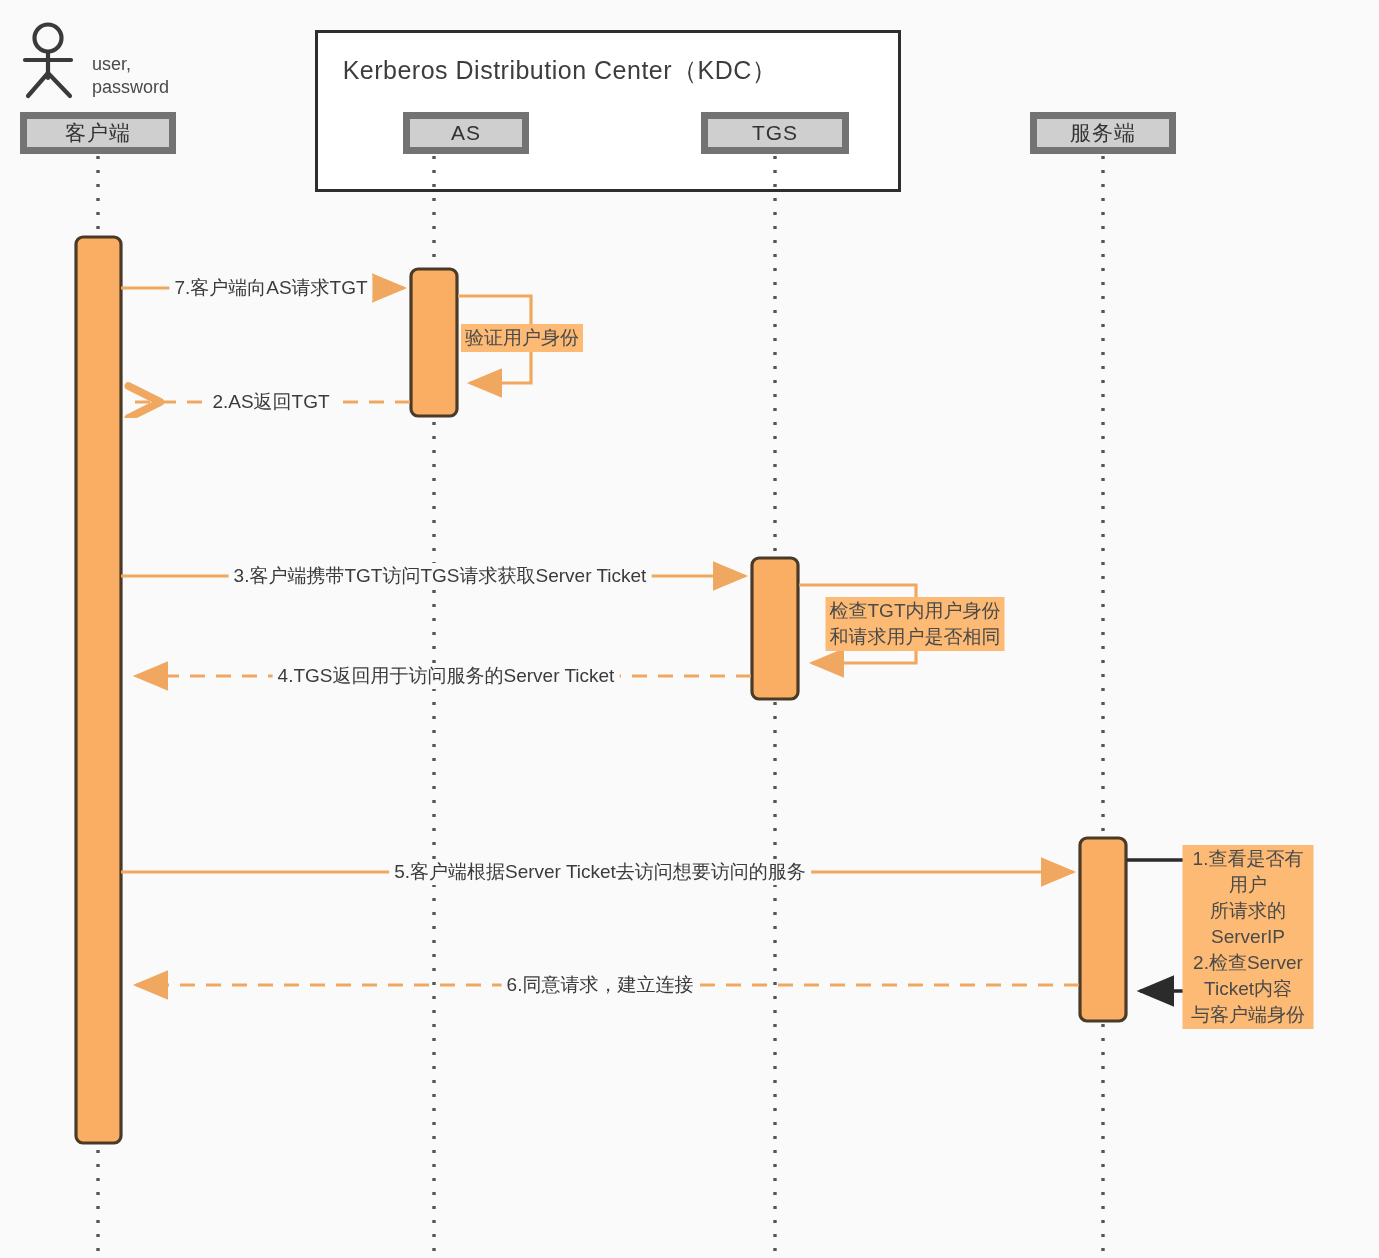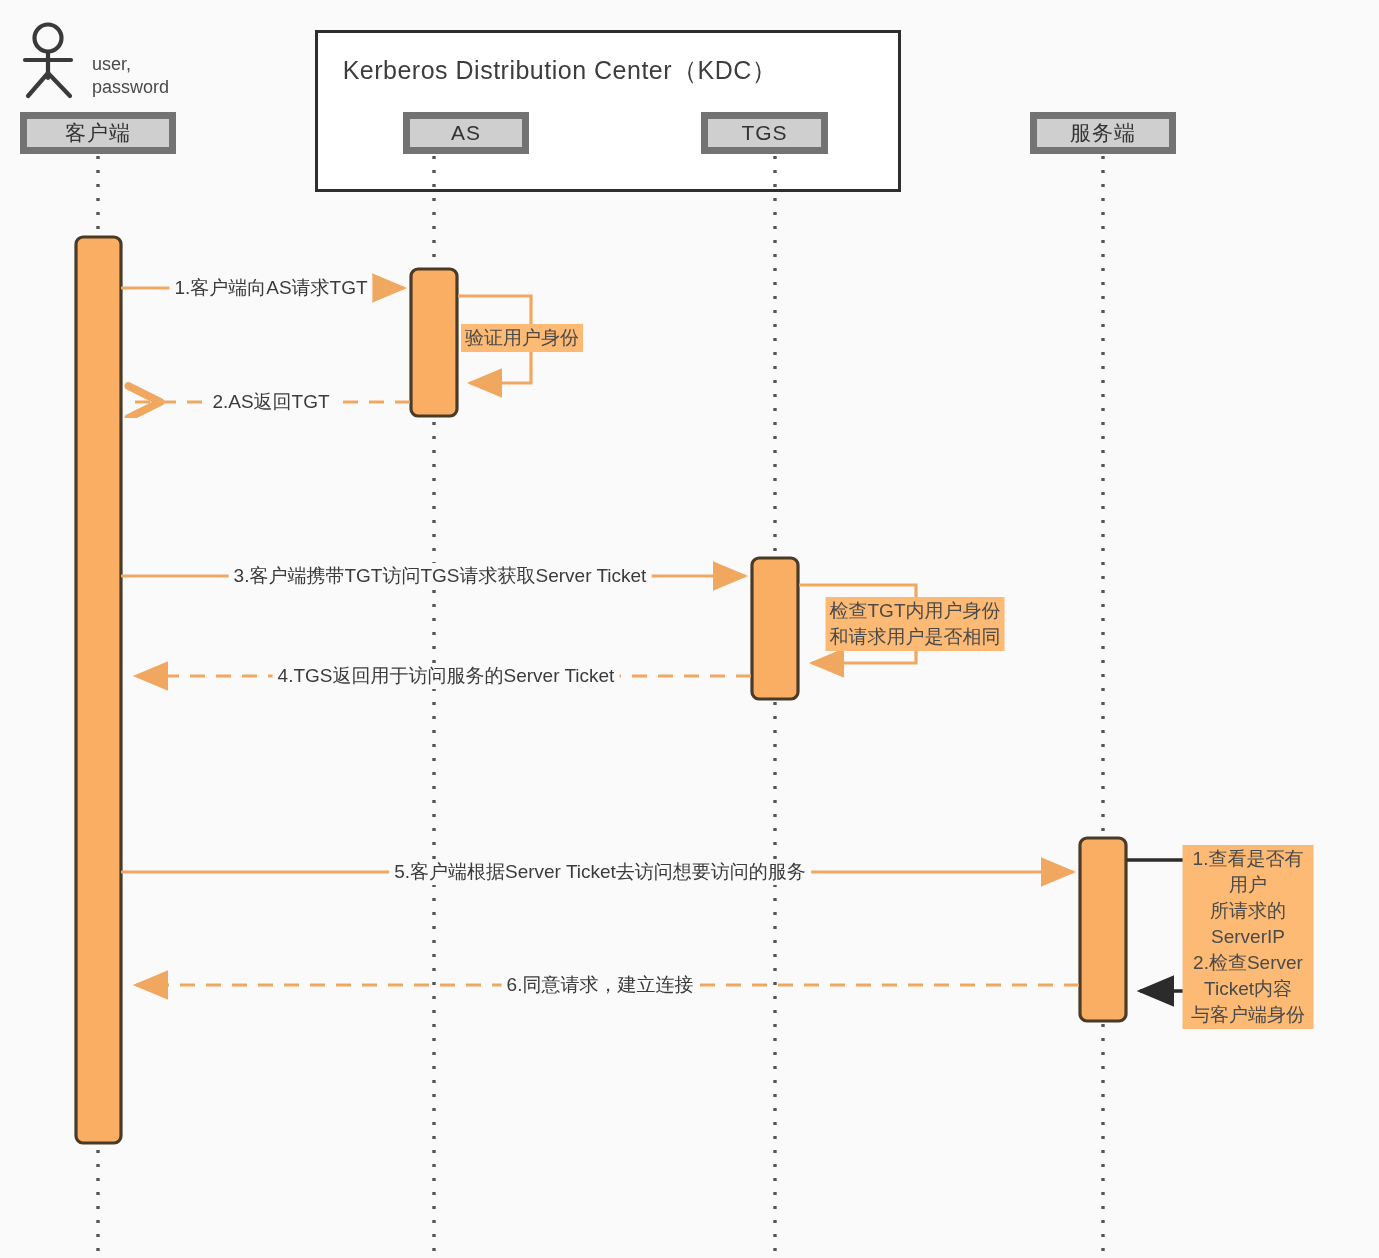--- a/index.html
+++ b/index.html
@@ -134,29 +134,29 @@
 password</div>
 
   <div class="participant-box" style="left:20px;top:112px;width:156px;height:42px;">
     <span>客户端</span>
   </div>
 
   <div class="participant-box" style="left:359px;top:112px;width:126px;height:42px;margin-left:44px;">
     <span>AS</span>
   </div>
 
-  <div class="participant-box" style="left:701px;top:112px;width:127px;height:42px;">
+  <div class="participant-box" style="left:701px;top:112px;width:148px;height:42px;">
     <span>TGS</span>
   </div>
 
   <div class="participant-box" style="left:1030px;top:112px;width:146px;height:42px;">
     <span>服务端</span>
   </div>
 
-  <div class="msg-label" style="left:271px;top:288px;">1.客户端向AS请求TGT</div>
+  <div class="msg-label" style="left:271px;top:288px;">7.客户端向AS请求TGT</div>
   <div class="msg-label" style="left:271px;top:402px;">2.AS返回TGT</div>
   <div class="msg-label" style="left:440px;top:576px;">3.客户端携带TGT访问TGS请求获取Server Ticket</div>
   <div class="msg-label" style="left:446px;top:676px;">4.TGS返回用于访问服务的Server Ticket</div>
   <div class="msg-label" style="left:600px;top:872px;">5.客户端根据Server Ticket去访问想要访问的服务</div>
   <div class="msg-label" style="left:600px;top:985px;">6.同意请求，建立连接</div>
 
   <div class="note-label" style="left:522px;top:338px;">验证用户身份</div>
   <div class="note-label" style="left:915px;top:624px;">检查TGT内用户身份
 和请求用户是否相同</div>
   <div class="note-label" style="left:1248px;top:937px;">1.查看是否有用户

